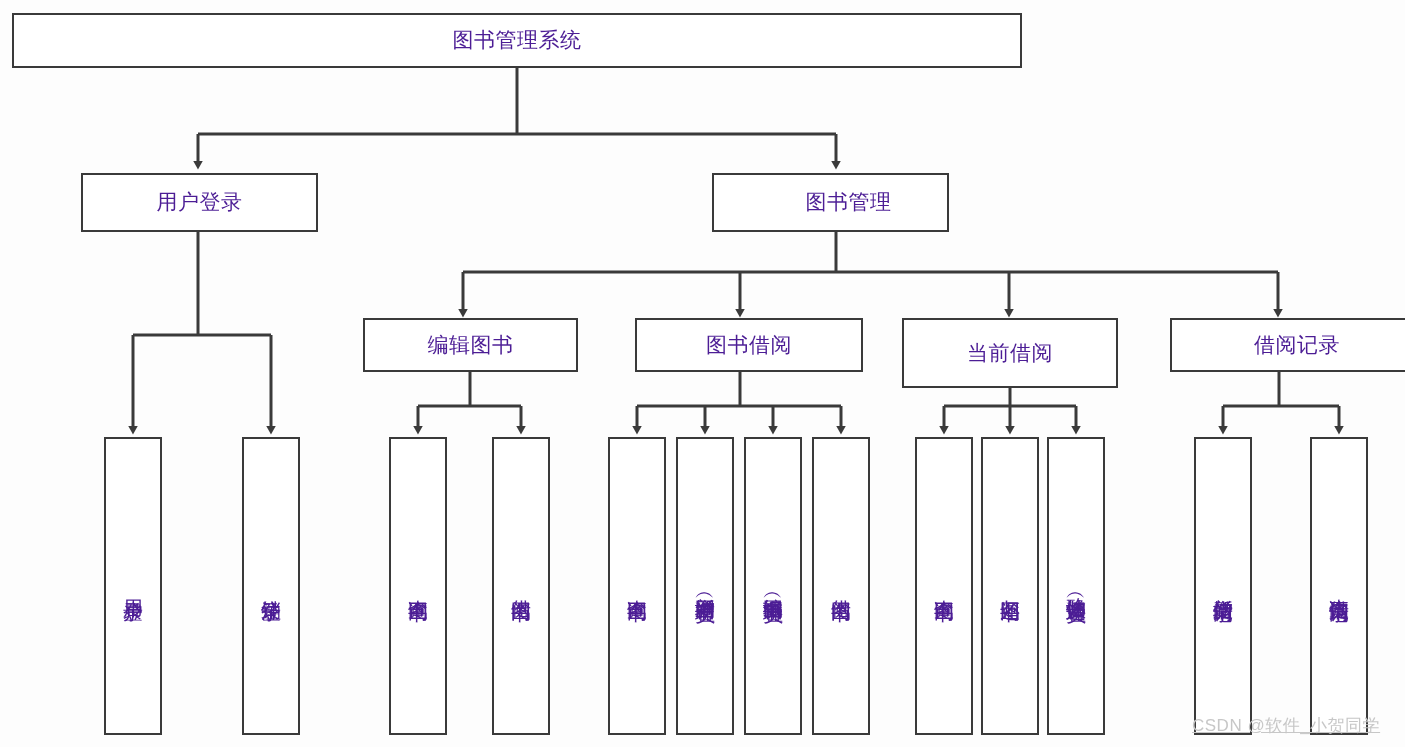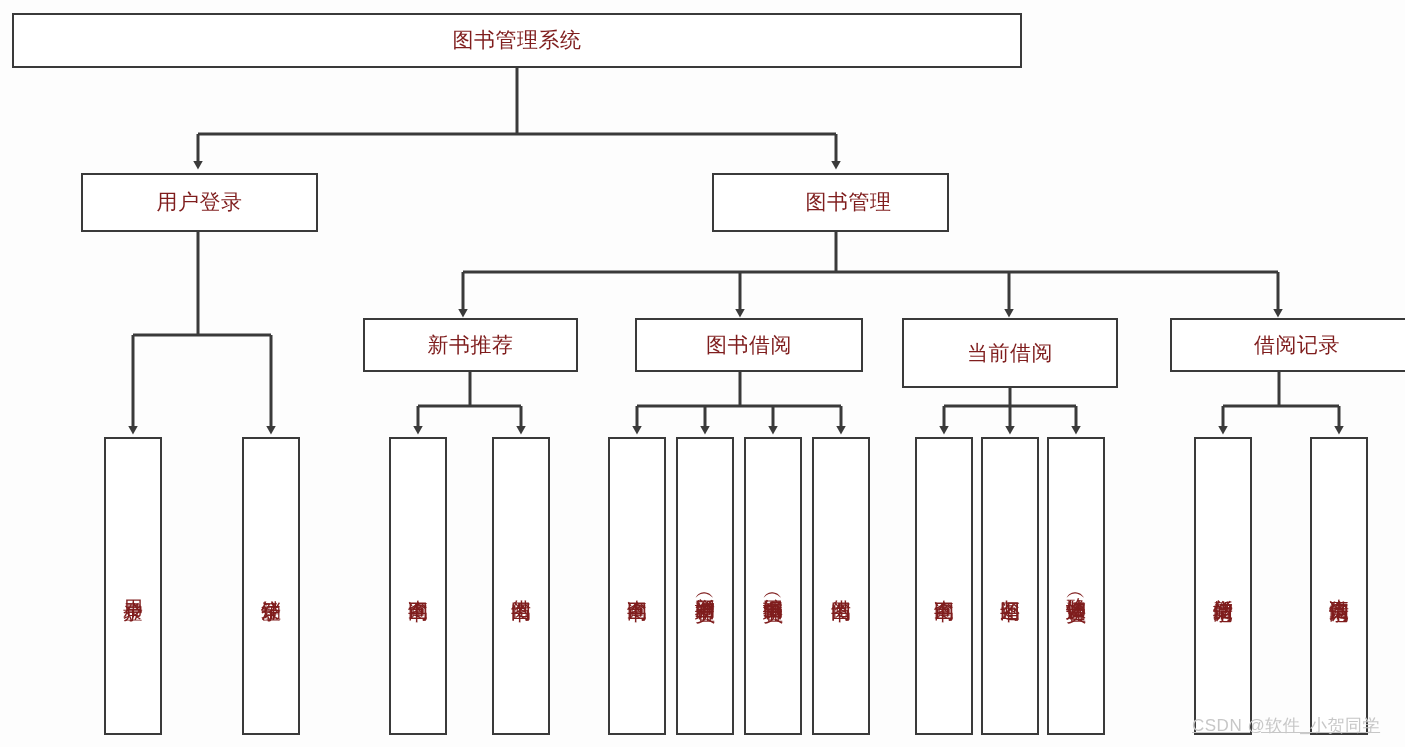--- a/index.html
+++ b/index.html
@@ -28,21 +28,21 @@
     position: absolute;
     box-sizing: border-box;
     border: 2.5px solid #3a3a3a;
     background: #ffffff;
     display: flex;
     align-items: center;
     justify-content: center;
     overflow: hidden;
   }
   .node-label {
-    color: #7f1d1d;
+    color: #4c1d95;
     font-size: 21px;
     line-height: 1.18;
     letter-spacing: 0.5px;
     text-align: center;
     white-space: nowrap;
   }
   .node-box.vertical .node-label {
     writing-mode: vertical-rl;
     text-orientation: upright;
     font-size: 20px;
@@ -121,21 +121,21 @@
   </div>
 
   <div class="node-box" style="left:81px; top:173px; width:237px; height:59px;">
     <span class="node-label">用户登录</span>
   </div>
   <div class="node-box" style="left:712px; top:173px; width:237px; height:59px;padding-left:36px;">
     <span class="node-label">图书管理</span>
   </div>
 
   <div class="node-box" style="left:363px; top:318px; width:215px; height:54px;">
-    <span class="node-label">新书推荐</span>
+    <span class="node-label">编辑图书</span>
   </div>
   <div class="node-box" style="left:635px; top:318px; width:228px; height:54px;">
     <span class="node-label">图书借阅</span>
   </div>
   <div class="node-box" style="left:902px; top:318px; width:216px; height:70px;">
     <span class="node-label">当前借阅</span>
   </div>
   <div class="node-box" style="left:1170px; top:318px; width:254px; height:54px;">
     <span class="node-label">借阅记录</span>
   </div>

